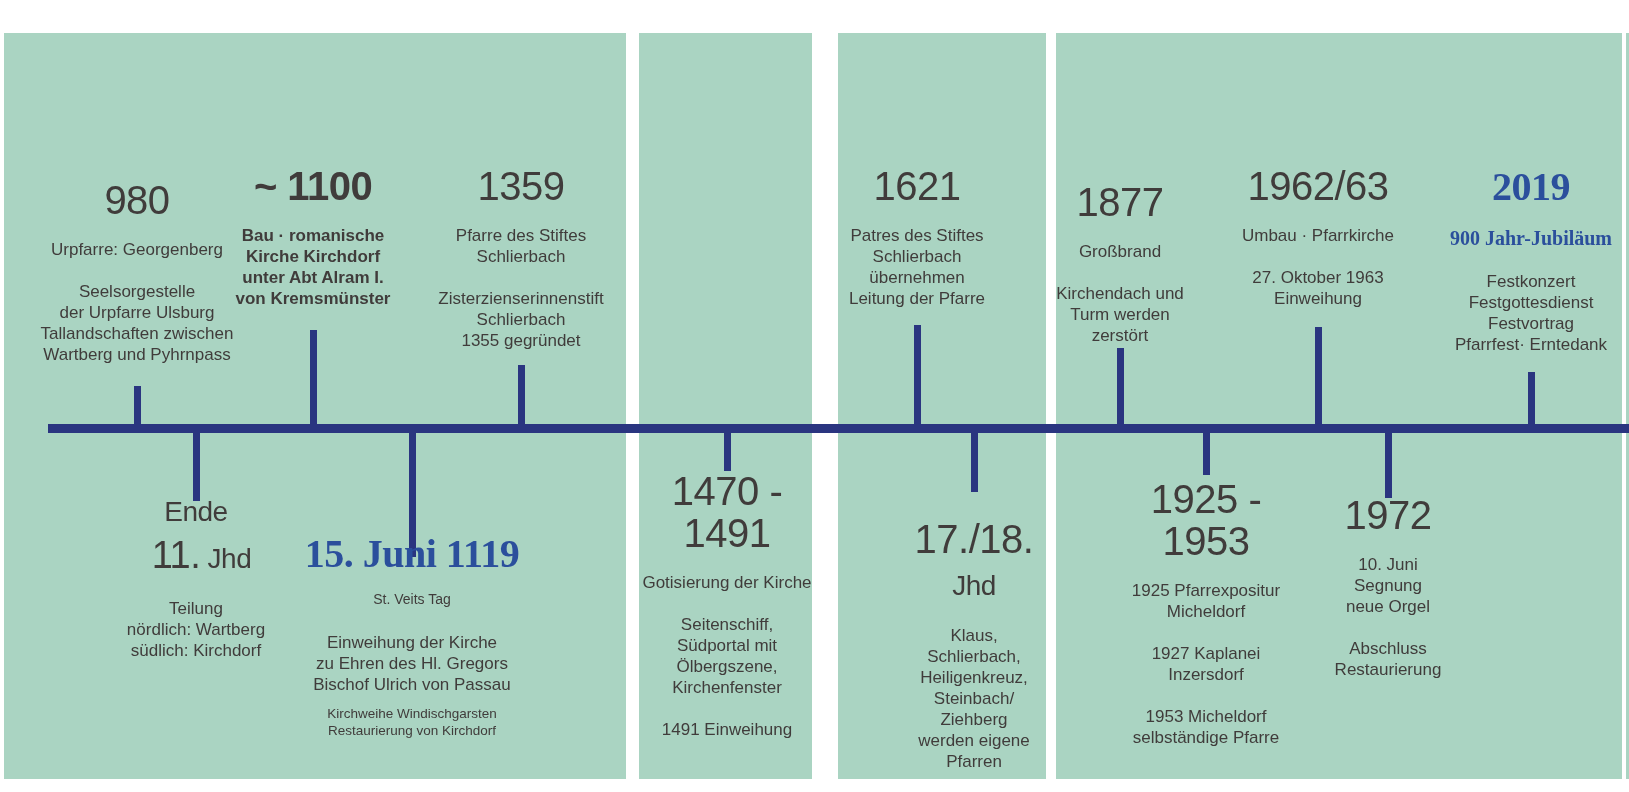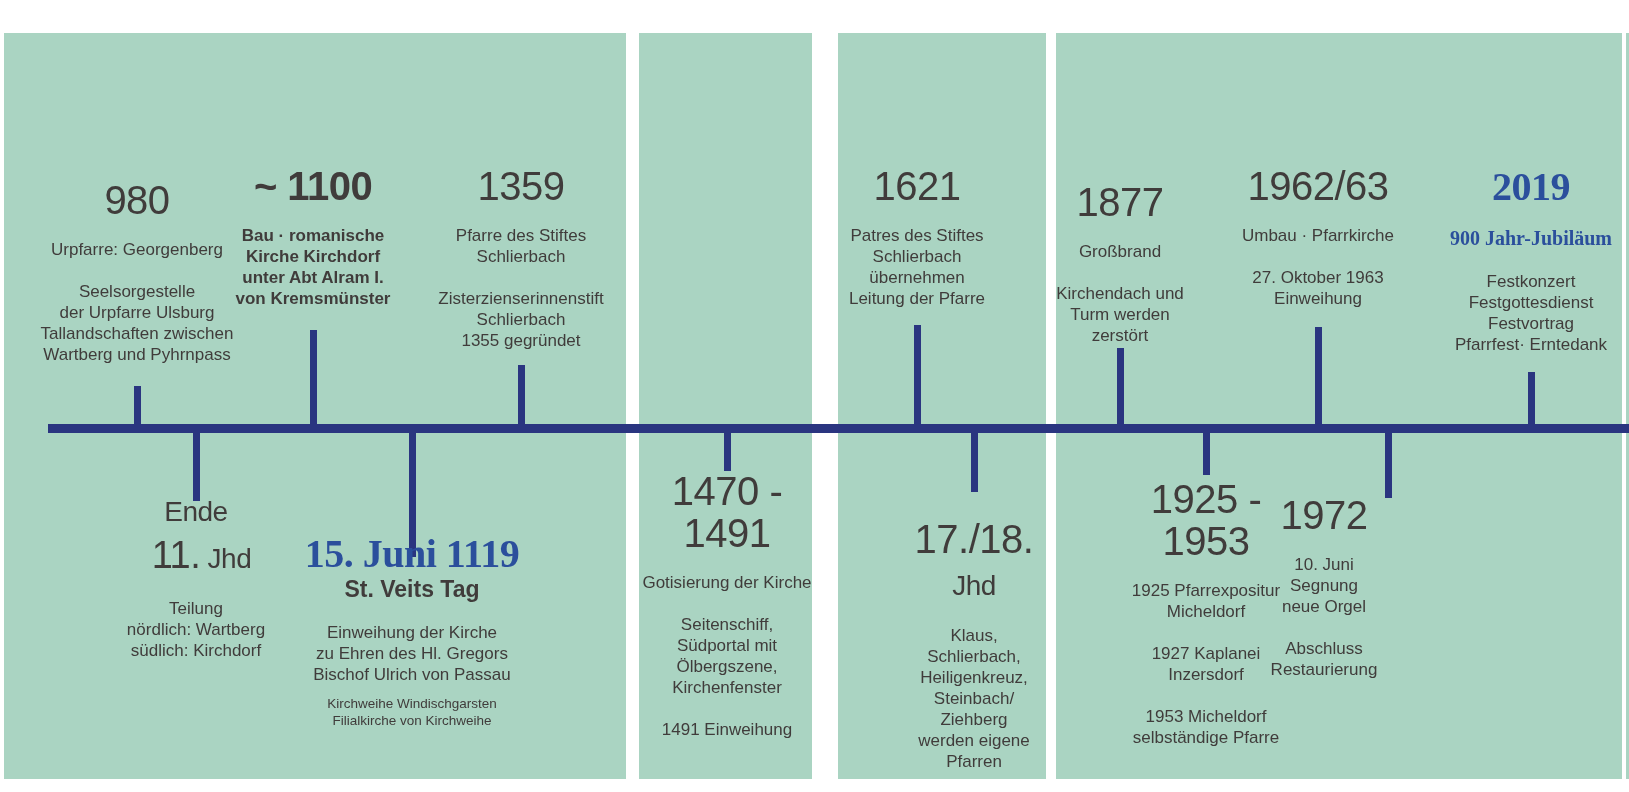--- a/index.html
+++ b/index.html
@@ -16,21 +16,21 @@
     font-variant:small-caps;letter-spacing:5px;line-height:32px;margin-top:33px;
   }
   .era{position:absolute;left:47px;top:74px;font-size:30px;line-height:36px;color:var(--ink);}
   .event{position:absolute;transform:translateX(-50%);text-align:center;color:var(--ink);}
   .title-line{font-size:40px;line-height:42px;letter-spacing:-0.5px;white-space:nowrap;}
   .seg-md{font-size:28px;}
   .seg-xl{font-size:38px;margin-left:11px;}
   .accent{color:var(--accent);font-weight:700;font-family:Liberation Serif, serif;}
   .para{font-size:17px;line-height:21px;margin-top:21px;}
   .para.p0{margin-top:18px;}
-  .para.subtitle{font-size:23px;line-height:24px;margin-top:2px;font-weight:bold;}
+  .para.subtitle{font-size:14px;line-height:24px;margin-top:12px;}
   .para.accent{font-size:20px;line-height:24px;}
   .para.small{font-size:13.5px;line-height:17px;margin-top:10px;}
   .line{white-space:nowrap;}
 </style>
 </head>
 <body>
 
 <div id="stage" style="--panel: #aad4c2; --blue: #2a3580; --ink: #403c3b; --accent: #2b4f9c; --brand: #4b4b49;">
   <div class="brand">Zeitleiste</div>
   <div class="era">Mittelalter</div>
@@ -138,21 +138,21 @@
       <div class="para p0 subtitle">
         <div class="line">St. Veits Tag</div>
       </div>
       <div class="para ">
         <div class="line">Einweihung der Kirche</div>
         <div class="line">zu Ehren des Hl. Gregors</div>
         <div class="line">Bischof Ulrich von Passau</div>
       </div>
       <div class="para small">
         <div class="line">Kirchweihe Windischgarsten</div>
-        <div class="line">Filialkirche von Kirchweihe</div>
+        <div class="line">Restaurierung von Kirchdorf</div>
       </div>
     </div>
     <div class="tick" style="left: 727px; top: 424px; height: 47px;"></div>
     <div class="event below" style="left: 727px; top: 470px; width: 230px;">
       <div class="title-line"><span class="seg-lg">1470 -</span></div>
       <div class="title-line"><span class="seg-lg">1491</span></div>
       <div class="para p0 ">
         <div class="line">Gotisierung der Kirche</div>
       </div>
       <div class="para ">
@@ -190,21 +190,21 @@
       <div class="para ">
         <div class="line">1927 Kaplanei</div>
         <div class="line">Inzersdorf</div>
       </div>
       <div class="para ">
         <div class="line">1953 Micheldorf</div>
         <div class="line">selbständige Pfarre</div>
       </div>
     </div>
     <div class="tick" style="left: 1388px; top: 424px; height: 74px;"></div>
-    <div class="event below" style="left: 1324px; top: 494px; width: 190px;">
+    <div class="event below" style="left: 1388px; top: 494px; width: 190px;">
       <div class="title-line"><span class="seg-lg">1972</span></div>
       <div class="para p0 ">
         <div class="line">10. Juni</div>
         <div class="line">Segnung</div>
         <div class="line">neue Orgel</div>
       </div>
       <div class="para ">
         <div class="line">Abschluss</div>
         <div class="line">Restaurierung</div>
       </div>

